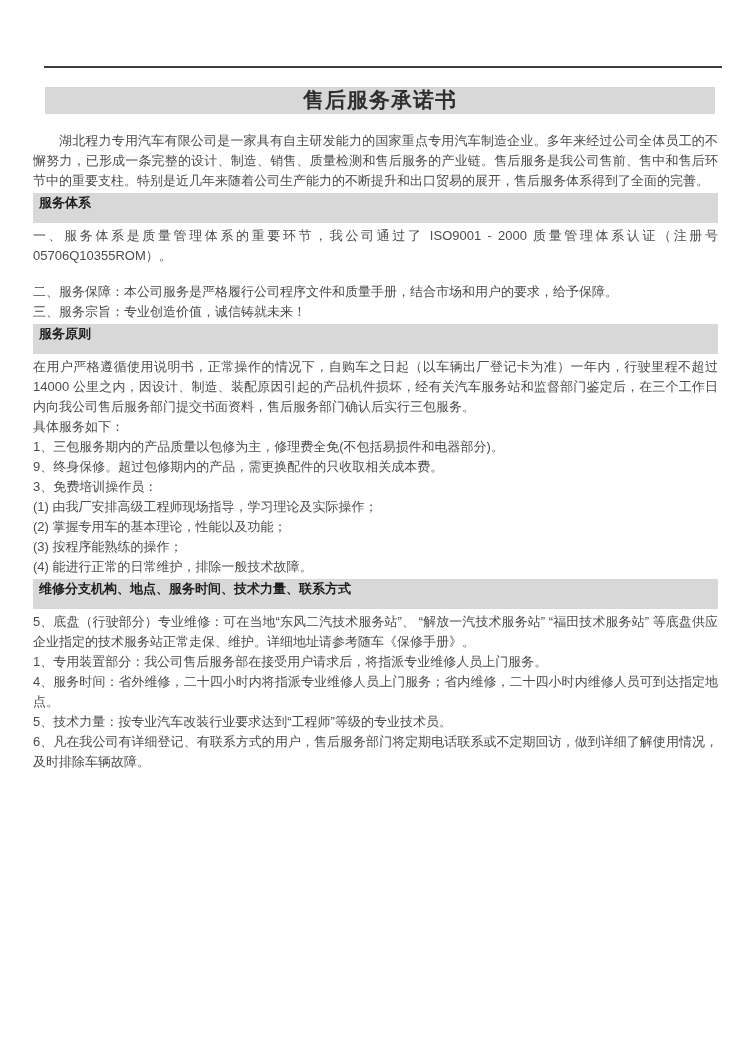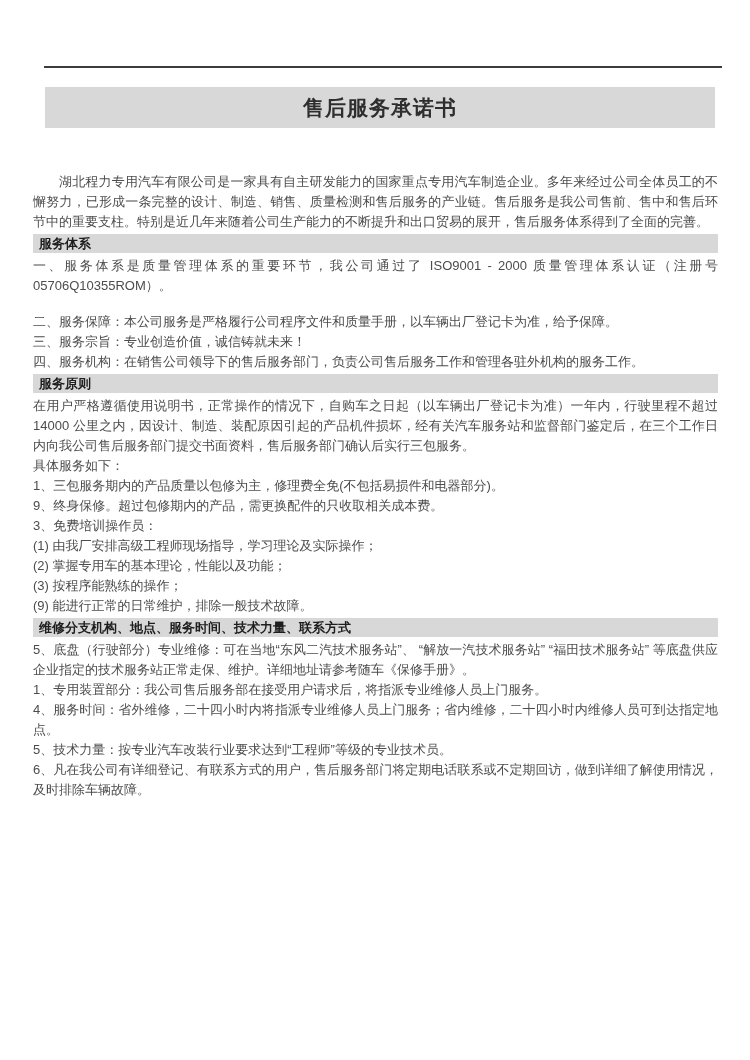--- a/index.html
+++ b/index.html
@@ -9,38 +9,37 @@
     font-family:"Liberation Sans","DejaVu Sans",sans-serif;
     position:relative;
     overflow:hidden;
   }
   .top-rule {
     position:absolute; left:44px; top:66px;
     width:678px; height:2px; background:#3c3c3c;
   }
   .title-bar {
     position:absolute; left:45px; top:87px;
-    width:670px; height:41px;
+    width:670px; height:27px;
     background:#d8d8d8;
-    display:flex; align-items:center; justify-content:center;
+    display:flex; align-items:flex-end; justify-content:center;
   }
   .title-bar span {
     font-size:21px; font-weight:bold; color:#2e2e2e; letter-spacing:1px;
   }
   .content {
     position:absolute; left:33px; top:131px; width:685px;
     font-size:13px; line-height:20px; color:#4c4c4c;
     text-align:justify;
-    margin-top:41px;
   }
   .intro { margin:0 0 2px 0; text-indent:2em; }
   .section-bar {
     background:#d8d8d8;
     font-weight:bold; color:#1e1e1e;
-    height:19px; line-height:19px;
+    height:30px; line-height:19px;
     padding-left:6px;
     margin:2px 0 3px 0;
   }
   p.line { margin:0; }
   .gap { height:16px; }
 </style>
 </head>
 <body>
 
 <div>
@@ -51,34 +50,33 @@
     <span>售后服务承诺书</span>
   </div>
 
   <div class="content">
 
     <p class="intro">湖北程力专用汽车有限公司是一家具有自主研发能力的国家重点专用汽车制造企业。多年来经过公司全体员工的不懈努力，已形成一条完整的设计、制造、销售、质量检测和售后服务的产业链。售后服务是我公司售前、售中和售后环节中的重要支柱。特别是近几年来随着公司生产能力的不断提升和出口贸易的展开，售后服务体系得到了全面的完善。</p>
 
     <div class="section-bar">服务体系</div>
     <p class="line">一、服务体系是质量管理体系的重要环节，我公司通过了 ISO9001 - 2000 质量管理体系认证（注册号 05706Q10355ROM）。</p>
     <div class="gap"></div>
-    <p class="line">二、服务保障：本公司服务是严格履行公司程序文件和质量手册，以车辆出厂登记卡为准，给予保障。</p>
+    <p class="line">二、服务保障：本公司服务是严格履行公司程序文件和质量手册，结合市场和用户的要求，给予保障。</p>
     <p class="line">三、服务宗旨：专业创造价值，诚信铸就未来！</p>
-    <p class="line">四、服务机构：在销售公司领导下的售后服务部门，负责公司售后服务工作和管理各驻外机构的服务工作。</p>
 
     <div class="section-bar">服务原则</div>
     <p class="line">在用户严格遵循使用说明书，正常操作的情况下，自购车之日起（以车辆出厂登记卡为准）一年内，行驶里程不超过 14000 公里之内，因设计、制造、装配原因引起的产品机件损坏，经有关汽车服务站和监督部门鉴定后，在三个工作日内向我公司售后服务部门提交书面资料，售后服务部门确认后实行三包服务。</p>
     <p class="line">具体服务如下：</p>
     <p class="line">1、三包服务期内的产品质量以包修为主，修理费全免(不包括易损件和电器部分)。</p>
     <p class="line">9、终身保修。超过包修期内的产品，需更换配件的只收取相关成本费。</p>
     <p class="line">3、免费培训操作员：</p>
     <p class="line">(1) 由我厂安排高级工程师现场指导，学习理论及实际操作；</p>
     <p class="line">(2) 掌握专用车的基本理论，性能以及功能；</p>
     <p class="line">(3) 按程序能熟练的操作；</p>
-    <p class="line">(9) 能进行正常的日常维护，排除一般技术故障。</p>
+    <p class="line">(4) 能进行正常的日常维护，排除一般技术故障。</p>
 
     <div class="section-bar">维修分支机构、地点、服务时间、技术力量、联系方式</div>
     <p class="line">5、底盘（行驶部分）专业维修：可在当地“东风二汽技术服务站”、 “解放一汽技术服务站” “福田技术服务站” 等底盘供应企业指定的技术服务站正常走保、维护。详细地址请参考随车《保修手册》。</p>
     <p class="line">1、专用装置部分：我公司售后服务部在接受用户请求后，将指派专业维修人员上门服务。</p>
     <p class="line">4、服务时间：省外维修，二十四小时内将指派专业维修人员上门服务；省内维修，二十四小时内维修人员可到达指定地点。</p>
     <p class="line">5、技术力量：按专业汽车改装行业要求达到“工程师”等级的专业技术员。</p>
     <p class="line">6、凡在我公司有详细登记、有联系方式的用户，售后服务部门将定期电话联系或不定期回访，做到详细了解使用情况，及时排除车辆故障。</p>
 
   </div>
 </div>

